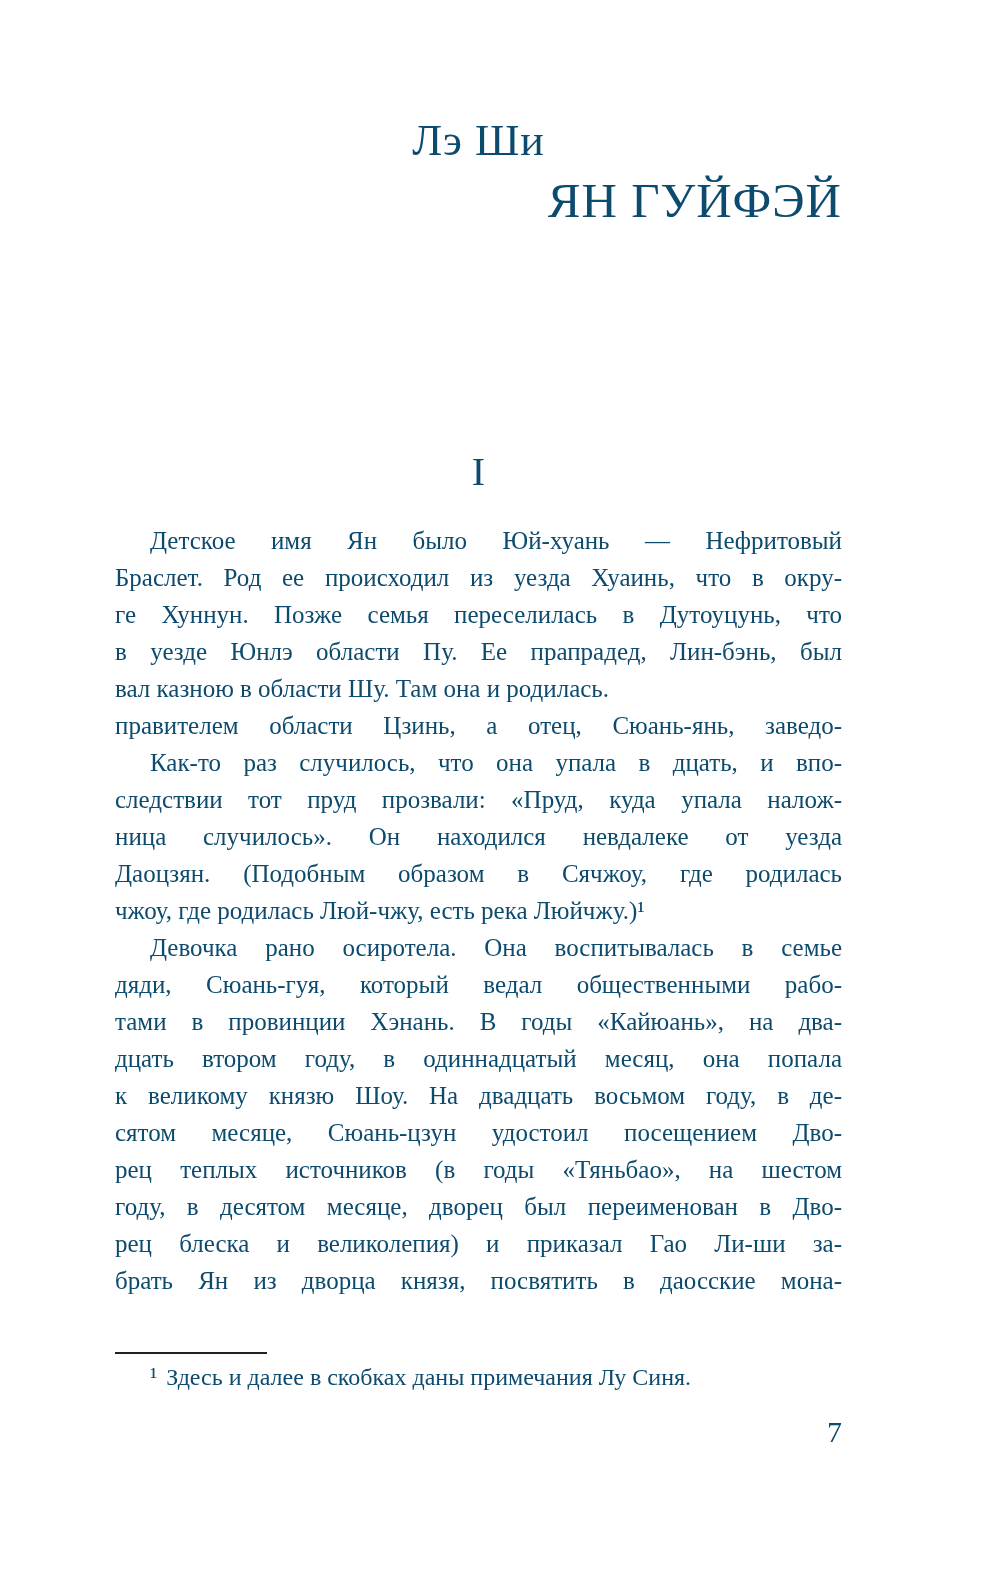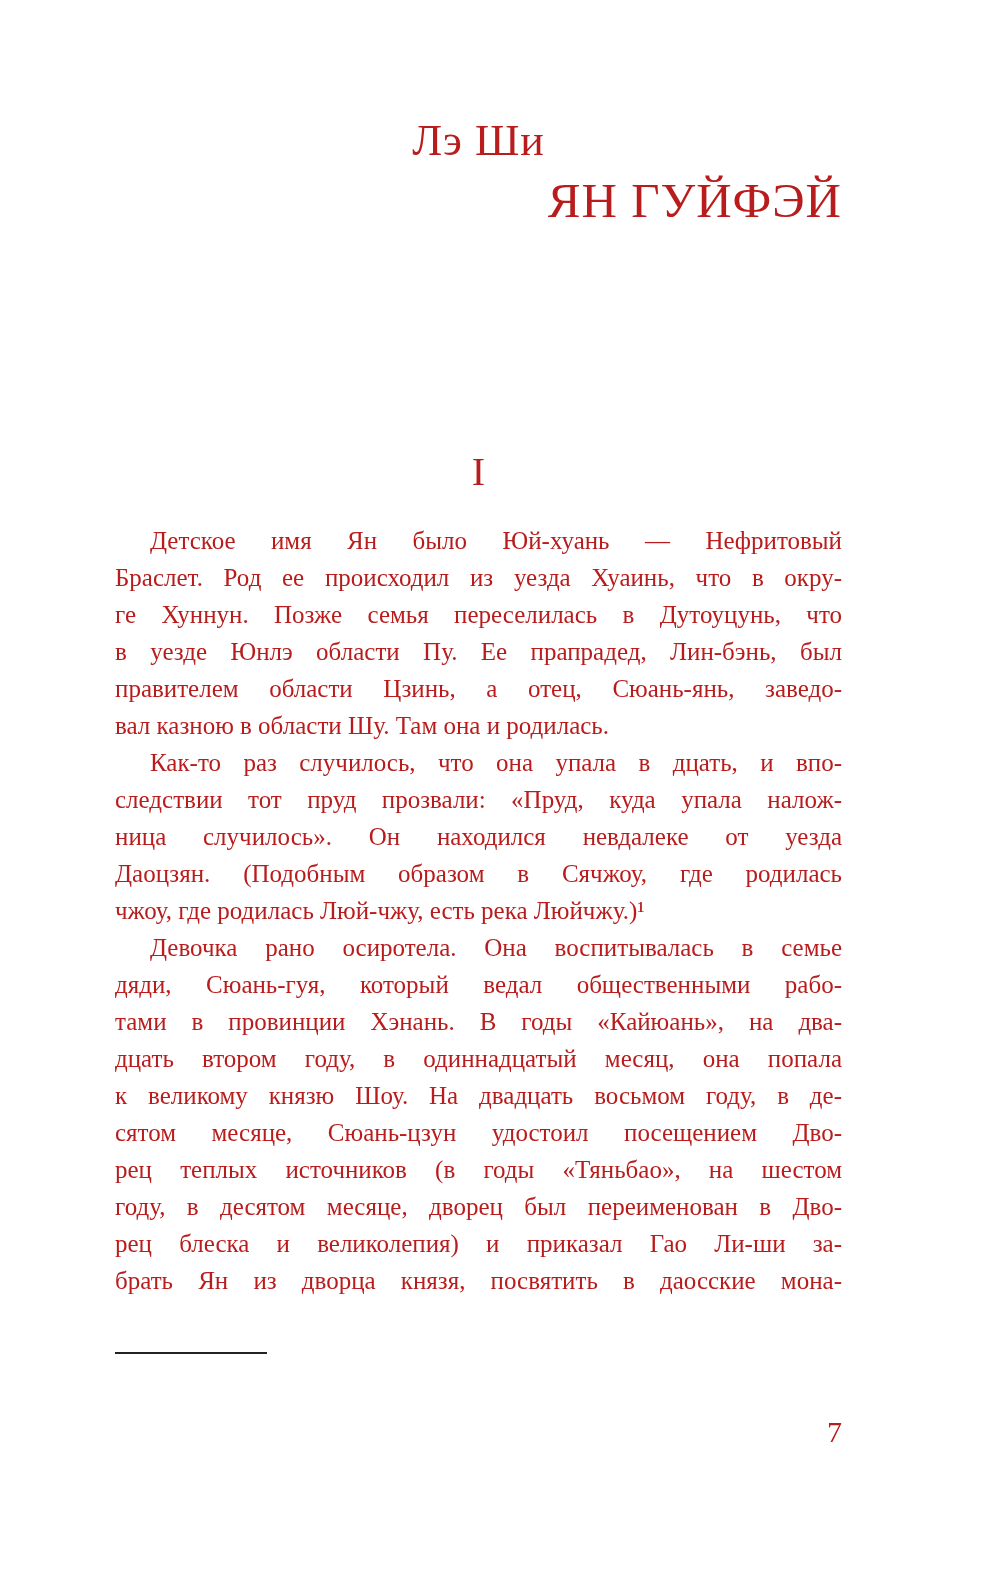--- a/index.html
+++ b/index.html
@@ -87,35 +87,35 @@
     left: 115px;
     width: 727px;
     text-align: right;
     font-size: 30px;
     line-height: 1;
   }
 </style>
 </head>
 <body>
 
-<div class="page" style="background: rgb(255, 255, 255); color: #b91c1c;">
+<div class="page" style="background: rgb(255, 255, 255); color: #0c4a6e;">
   <div class="author">Лэ Ши</div>
 
   <h1 class="title">ЯН ГУЙФЭЙ</h1>
 
   <div class="section">I</div>
 
   <div class="body-text">
       <div class="paragraph">
         <div class="line indent">Детское имя Ян было Юй-хуань — Нефритовый</div>
         <div class="line">Браслет. Род ее происходил из уезда Хуаинь, что в окру-</div>
         <div class="line">ге Хуннун. Позже семья переселилась в Дутоуцунь, что</div>
         <div class="line">в уезде Юнлэ области Пу. Ее прапрадед, Лин-бэнь, был</div>
+        <div class="line flush">вал казною в области Шу. Там она и родилась.</div>
         <div class="line">правителем области Цзинь, а отец, Сюань-янь, заведо-</div>
-        <div class="line flush">вал казною в области Шу. Там она и родилась.</div>
       </div>
       <div class="paragraph">
         <div class="line indent">Как-то раз случилось, что она упала в дцать, и впо-</div>
         <div class="line">следствии тот пруд прозвали: «Пруд, куда упала налож-</div>
         <div class="line">ница случилось». Он находился невдалеке от уезда</div>
         <div class="line">Даоцзян. (Подобным образом в Сячжоу, где родилась</div>
         <div class="line flush">чжоу, где родилась Люй-чжу, есть река Люйчжу.)¹</div>
       </div>
       <div class="paragraph">
         <div class="line indent">Девочка рано осиротела. Она воспитывалась в семье</div>
@@ -126,15 +126,18 @@
         <div class="line">сятом месяце, Сюань-цзун удостоил посещением Дво-</div>
         <div class="line">рец теплых источников (в годы «Тяньбао», на шестом</div>
         <div class="line">году, в десятом месяце, дворец был переименован в Дво-</div>
         <div class="line">рец блеска и великолепия) и приказал Гао Ли-ши за-</div>
         <div class="line">брать Ян из дворца князя, посвятить в даосские мона-</div>
       </div>
     </div>
 
   <div class="footnote-sep"></div>
 
+  <div class="footnote">
+    <span class="fn-marker">¹</span><span>Здесь и далее в скобках даны примечания Лу Синя.</span>
+  </div>
 
   <div class="page-number">7</div>
 </div>
 
 </body></html>

